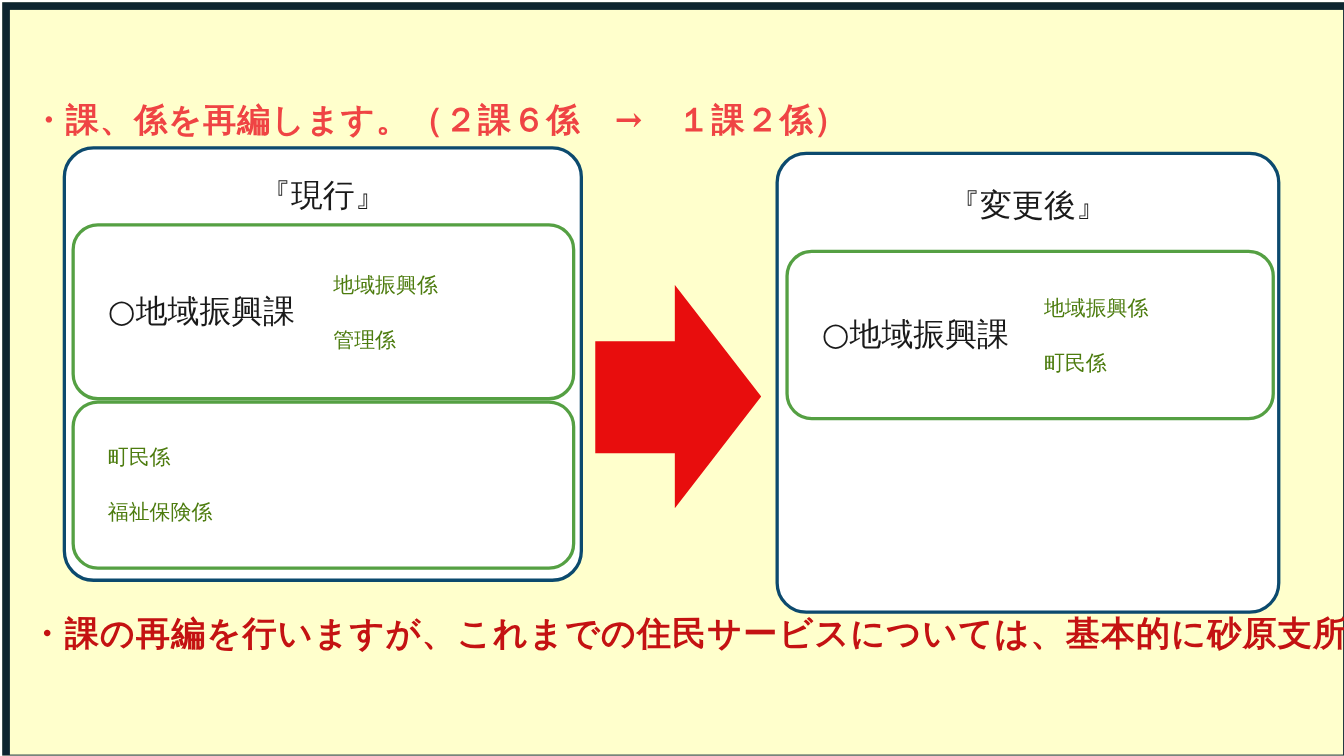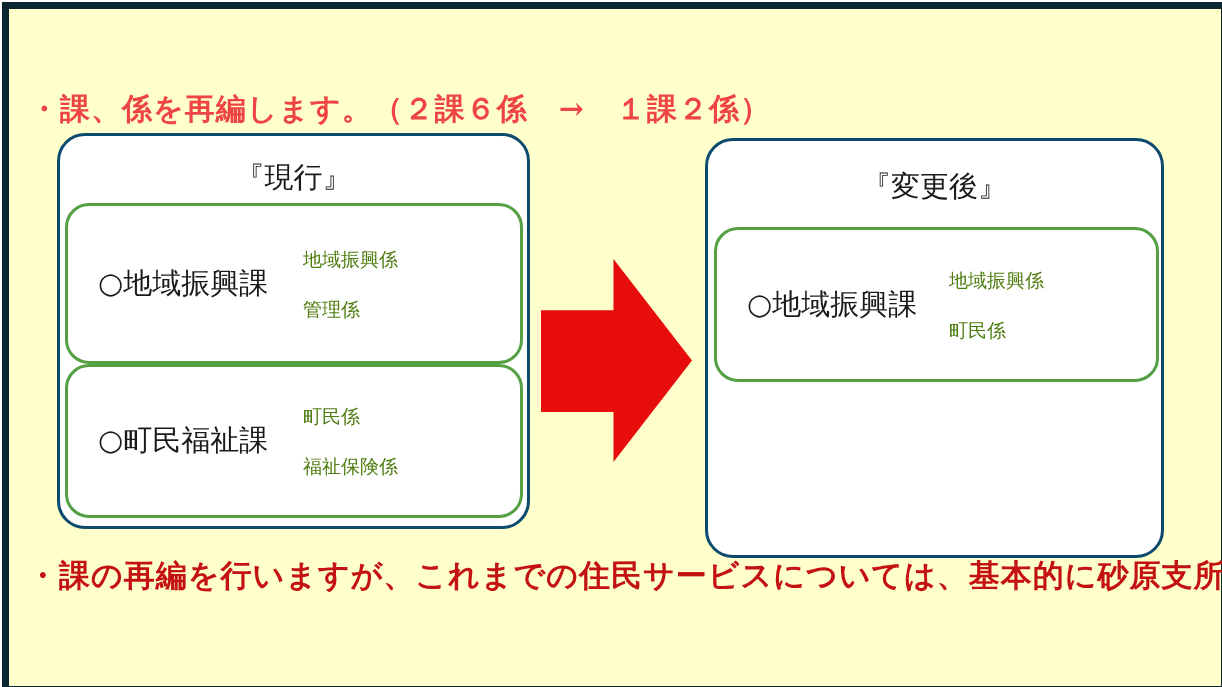--- a/index.html
+++ b/index.html
@@ -123,21 +123,20 @@
 
       <div class="inner-box inner-1">
         <div class="course-label">○地域振興課</div>
         <div class="sections">
           <div class="section-line">地域振興係</div>
           <div class="section-line">管理係</div>
         </div>
       </div>
 
       <div class="inner-box inner-2">
-        <div class="course-label">○町民福祉課</div>
         <div class="sections">
           <div class="section-line">町民係</div>
           <div class="section-line">福祉保険係</div>
         </div>
       </div>
     </div>
 
     <div class="big-arrow"></div>
 
     <div class="panel panel-after">

